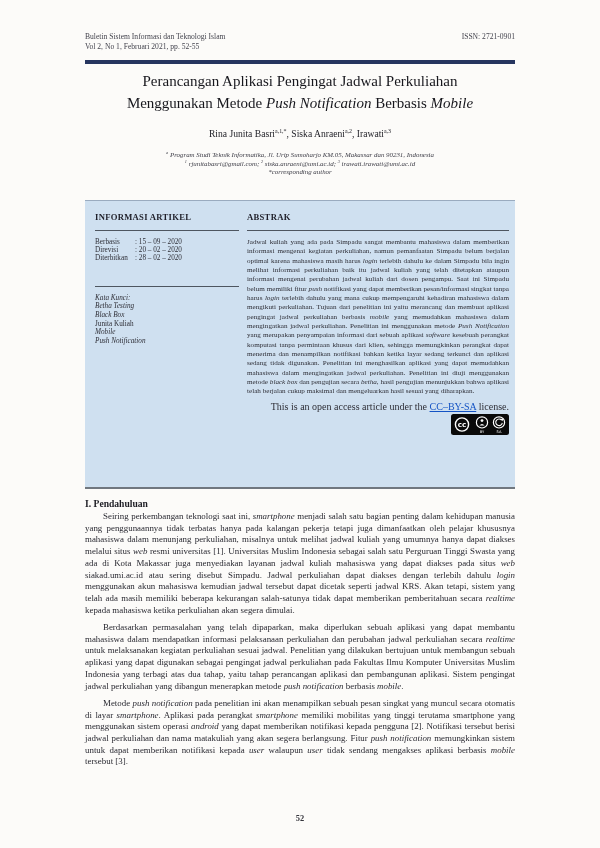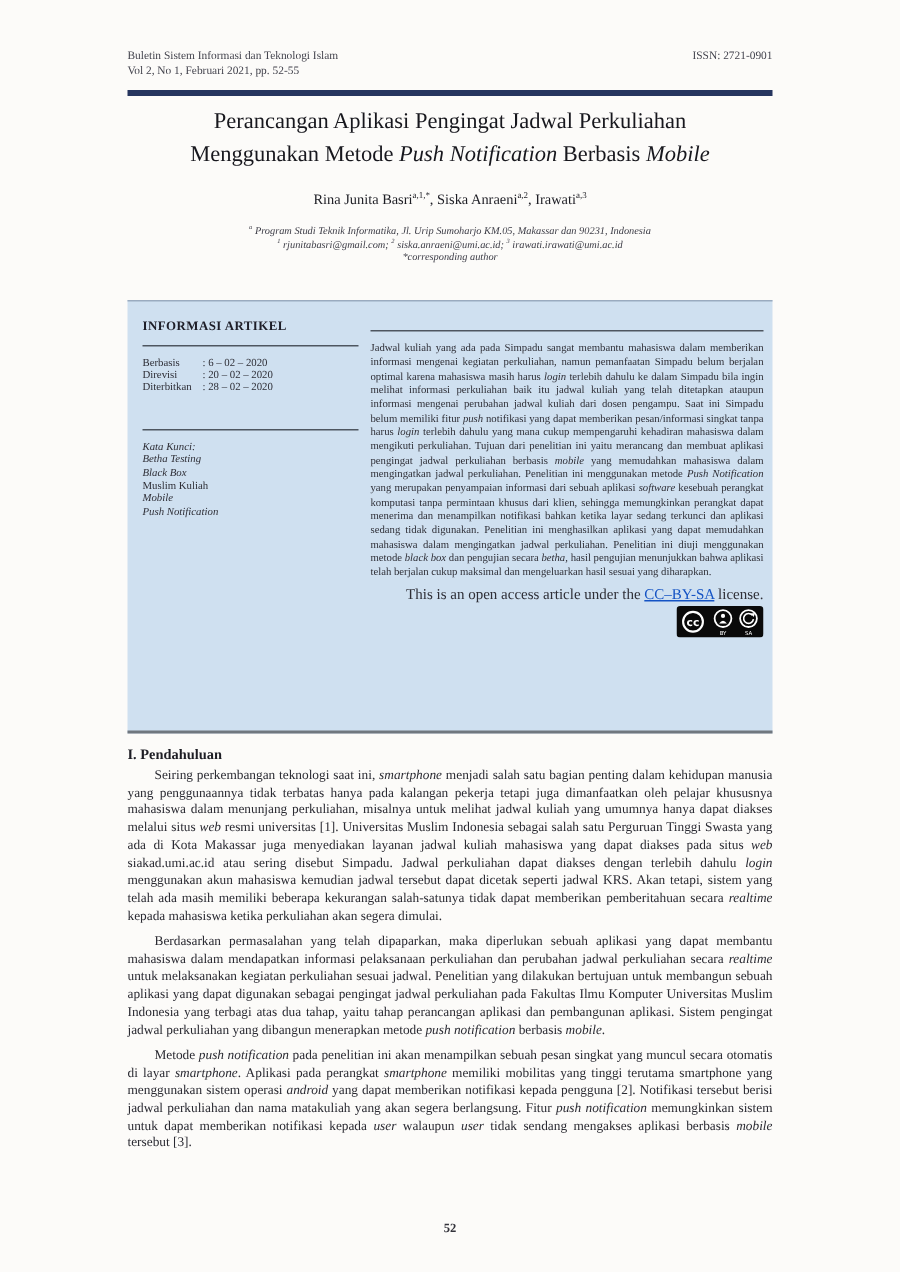--- a/index.html
+++ b/index.html
@@ -80,43 +80,44 @@
   </div>
 
   <div class="infobox">
 
     <div class="info-left">
       <div class="col-heading">INFORMASI ARTIKEL</div>
       <div class="col-rule"></div>
       <div class="history">
         <div class="history-row">
           <span class="history-label">Berbasis</span>
-          <span>: 6 – 02 – 2020</span>
+          <span>: 15 – 09 – 2020</span>
         </div>
         <div class="history-row">
           <span class="history-label">Direvisi</span>
           <span>: 20 – 02 – 2020</span>
         </div>
         <div class="history-row">
           <span class="history-label">Diterbitkan</span>
           <span>: 28 – 02 – 2020</span>
         </div>
       </div>
       <div class="col-rule rule2"></div>
       <div class="keywords">
         <div class="it">Kata Kunci:</div>
         <div><span class="it">Betha Testing</span></div>
         <div><span class="it">Black Box</span></div>
-        <div><span>Muslim Kuliah</span></div>
+        <div><span>Junita Kuliah</span></div>
         <div><span class="it">Mobile</span></div>
         <div><span class="it">Push Notification</span></div>
       </div>
     </div>
 
     <div class="info-right">
+      <div class="col-heading">ABSTRAK</div>
       <div class="col-rule"></div>
       <div class="abstract-text"><span>Jadwal kuliah yang ada pada Simpadu sangat membantu mahasiswa dalam memberikan informasi mengenai kegiatan perkuliahan, namun pemanfaatan Simpadu belum berjalan optimal karena mahasiswa masih harus </span><span class="it">login</span><span> terlebih dahulu ke dalam Simpadu bila ingin melihat informasi perkuliahan baik itu jadwal kuliah yang telah ditetapkan ataupun informasi mengenai perubahan jadwal kuliah dari dosen pengampu. Saat ini Simpadu belum memiliki fitur </span><span class="it">push</span><span> notifikasi yang dapat memberikan pesan/informasi singkat tanpa harus </span><span class="it">login</span><span> terlebih dahulu yang mana cukup mempengaruhi kehadiran mahasiswa dalam mengikuti perkuliahan. Tujuan dari penelitian ini yaitu merancang dan membuat aplikasi pengingat jadwal perkuliahan berbasis </span><span class="it">mobile</span><span> yang memudahkan mahasiswa dalam mengingatkan jadwal perkuliahan. Penelitian ini menggunakan metode </span><span class="it">Push Notification</span><span> yang merupakan penyampaian informasi dari sebuah aplikasi </span><span class="it">software</span><span> kesebuah perangkat komputasi tanpa permintaan khusus dari klien, sehingga memungkinkan perangkat dapat menerima dan menampilkan notifikasi bahkan ketika layar sedang terkunci dan aplikasi sedang tidak digunakan. Penelitian ini menghasilkan aplikasi yang dapat memudahkan mahasiswa dalam mengingatkan jadwal perkuliahan. Penelitian ini diuji menggunakan metode </span><span class="it">black box</span><span> dan pengujian secara </span><span class="it">betha</span><span>, hasil pengujian menunjukkan bahwa aplikasi telah berjalan cukup maksimal dan mengeluarkan hasil sesuai yang diharapkan.</span></div>
       <div class="license-line"><span>This is an open access article under the </span><span class="link">CC–BY-SA</span><span> license.</span></div>
       <div class="cc-badge">
         <svg width="58" height="21" viewBox="0 0 58 21">
           <rect x="0" y="0" width="58" height="21" rx="2.5" fill="#0a0a0a"></rect>
           <circle cx="11" cy="10.5" r="6.6" fill="none" stroke="#ffffff" stroke-width="1.4"></circle>
           <text x="11" y="13" fill="#ffffff" font-size="7.2" font-weight="bold" text-anchor="middle" font-family="DejaVu Sans, sans-serif">cc</text>
           <circle cx="31" cy="8.4" r="5.6" fill="none" stroke="#ffffff" stroke-width="1.2"></circle>
           <circle cx="31" cy="6.6" r="1.4" fill="#ffffff"></circle>

